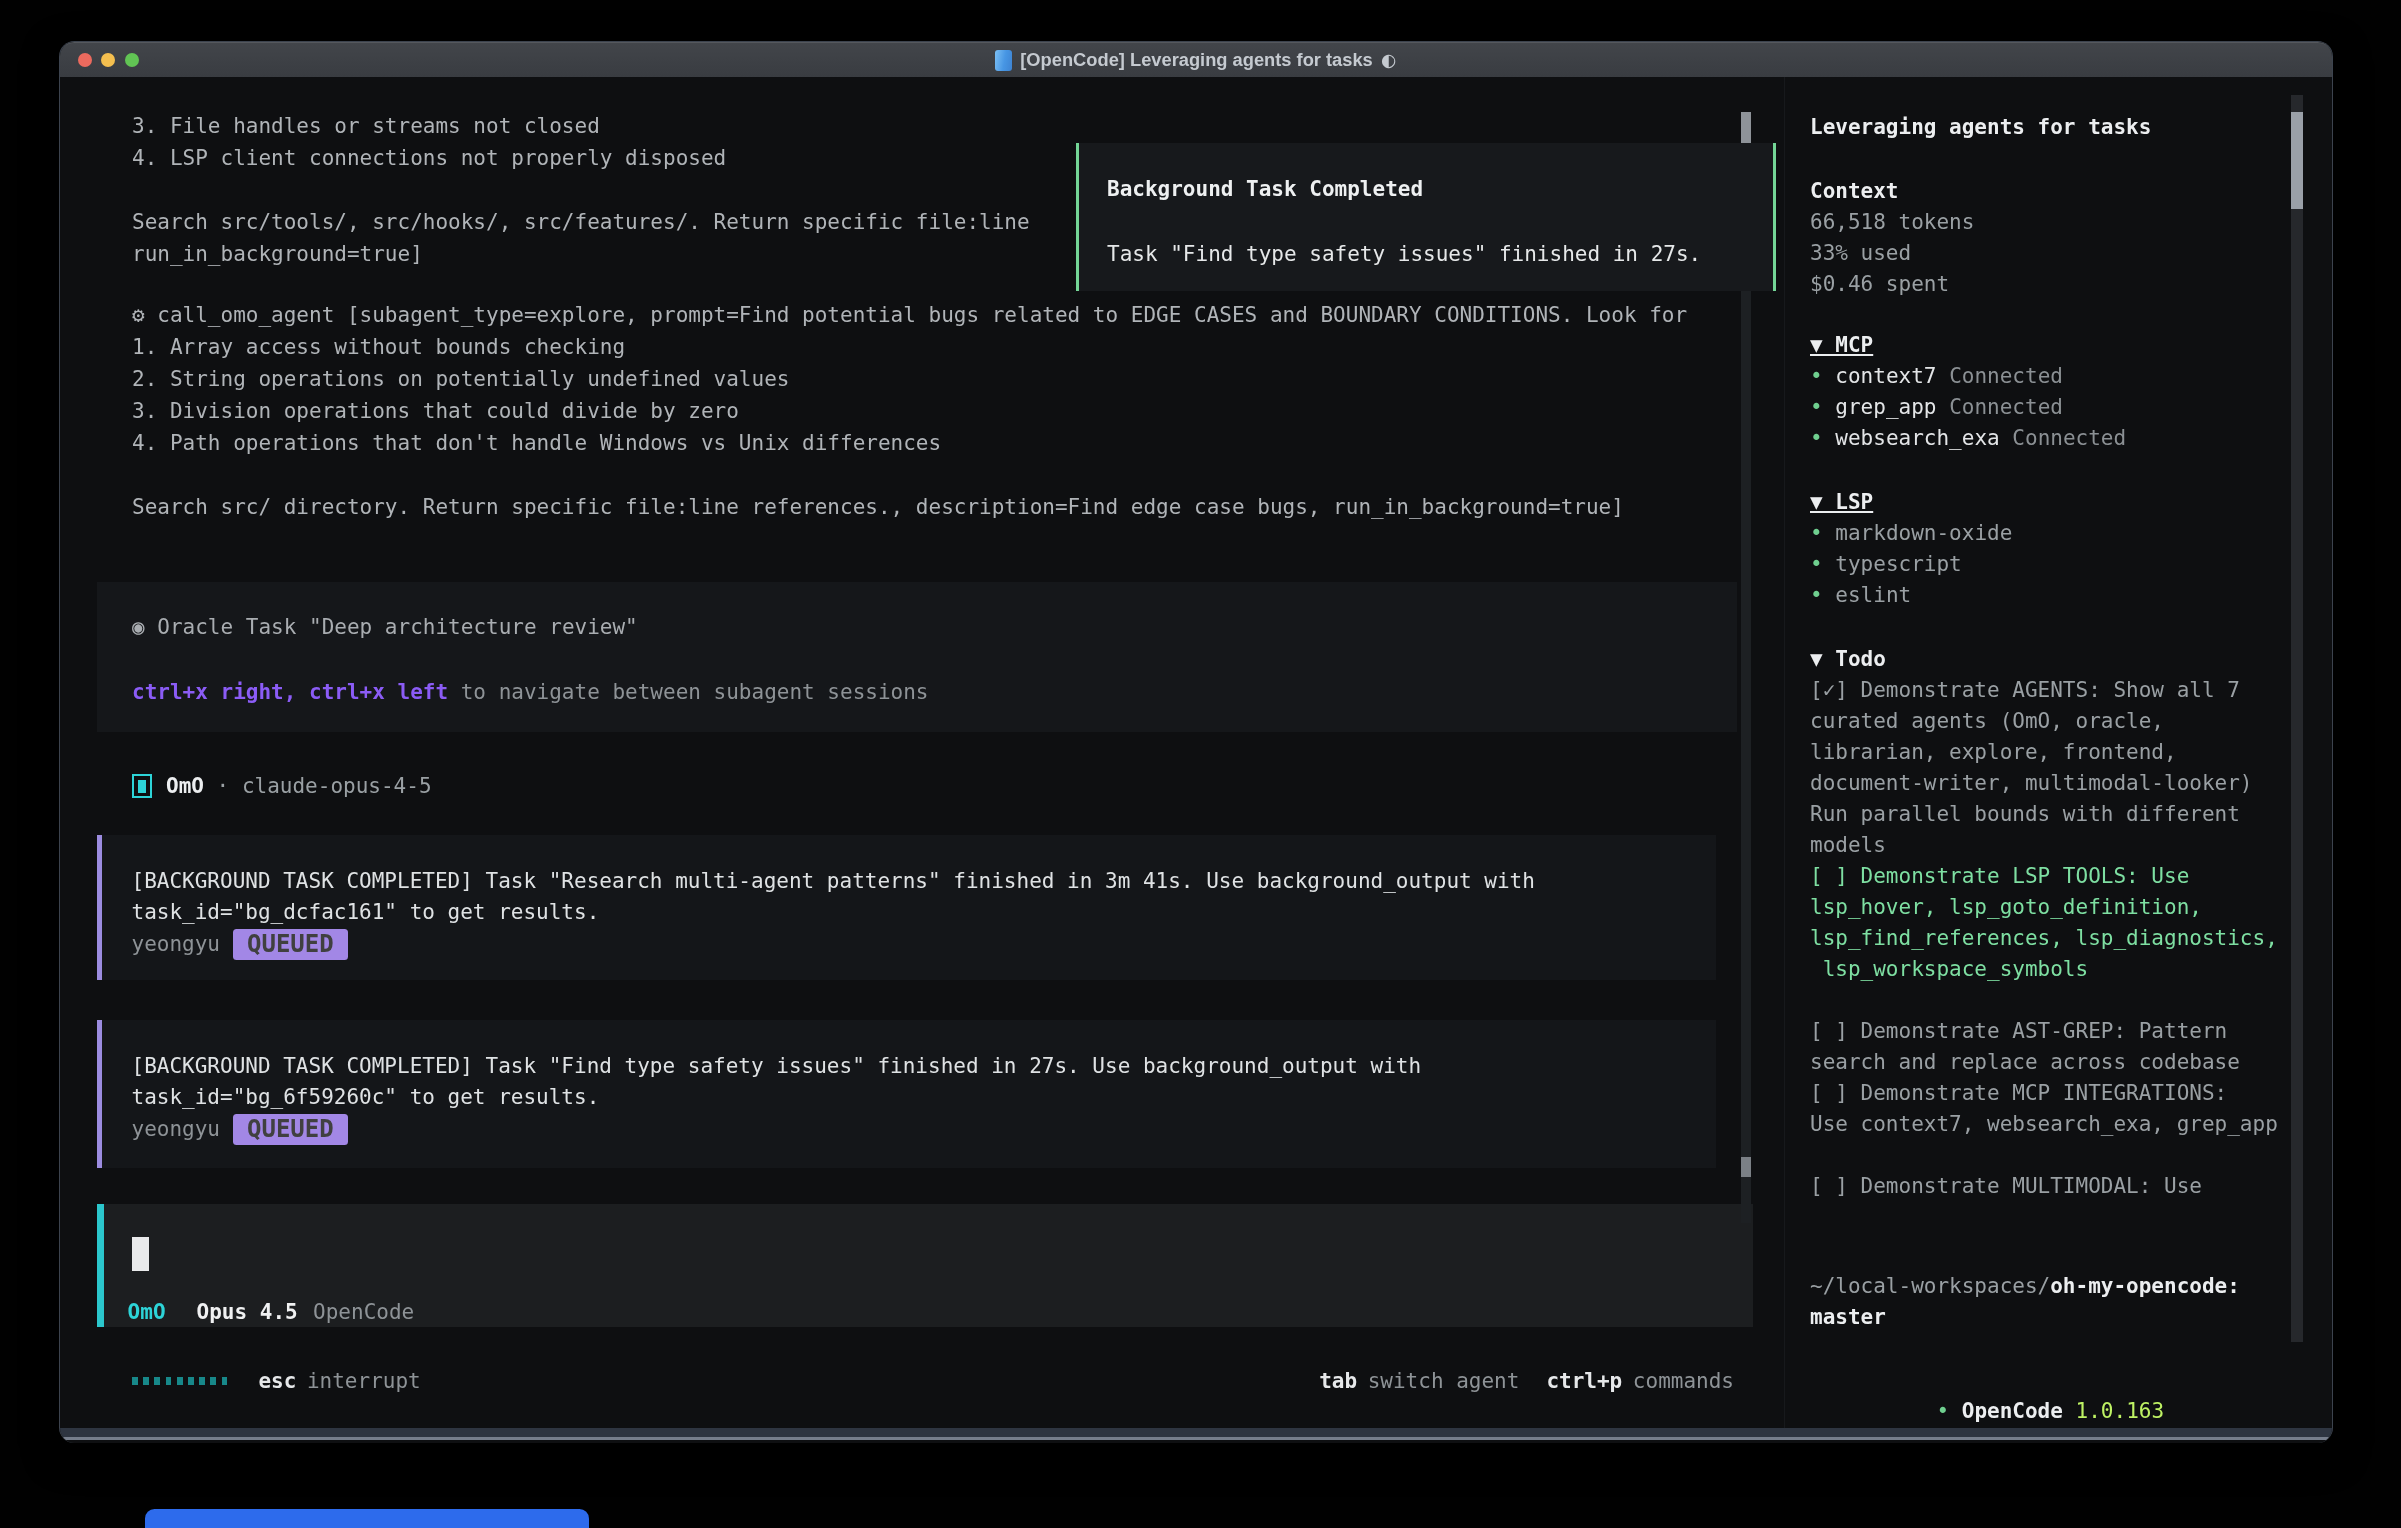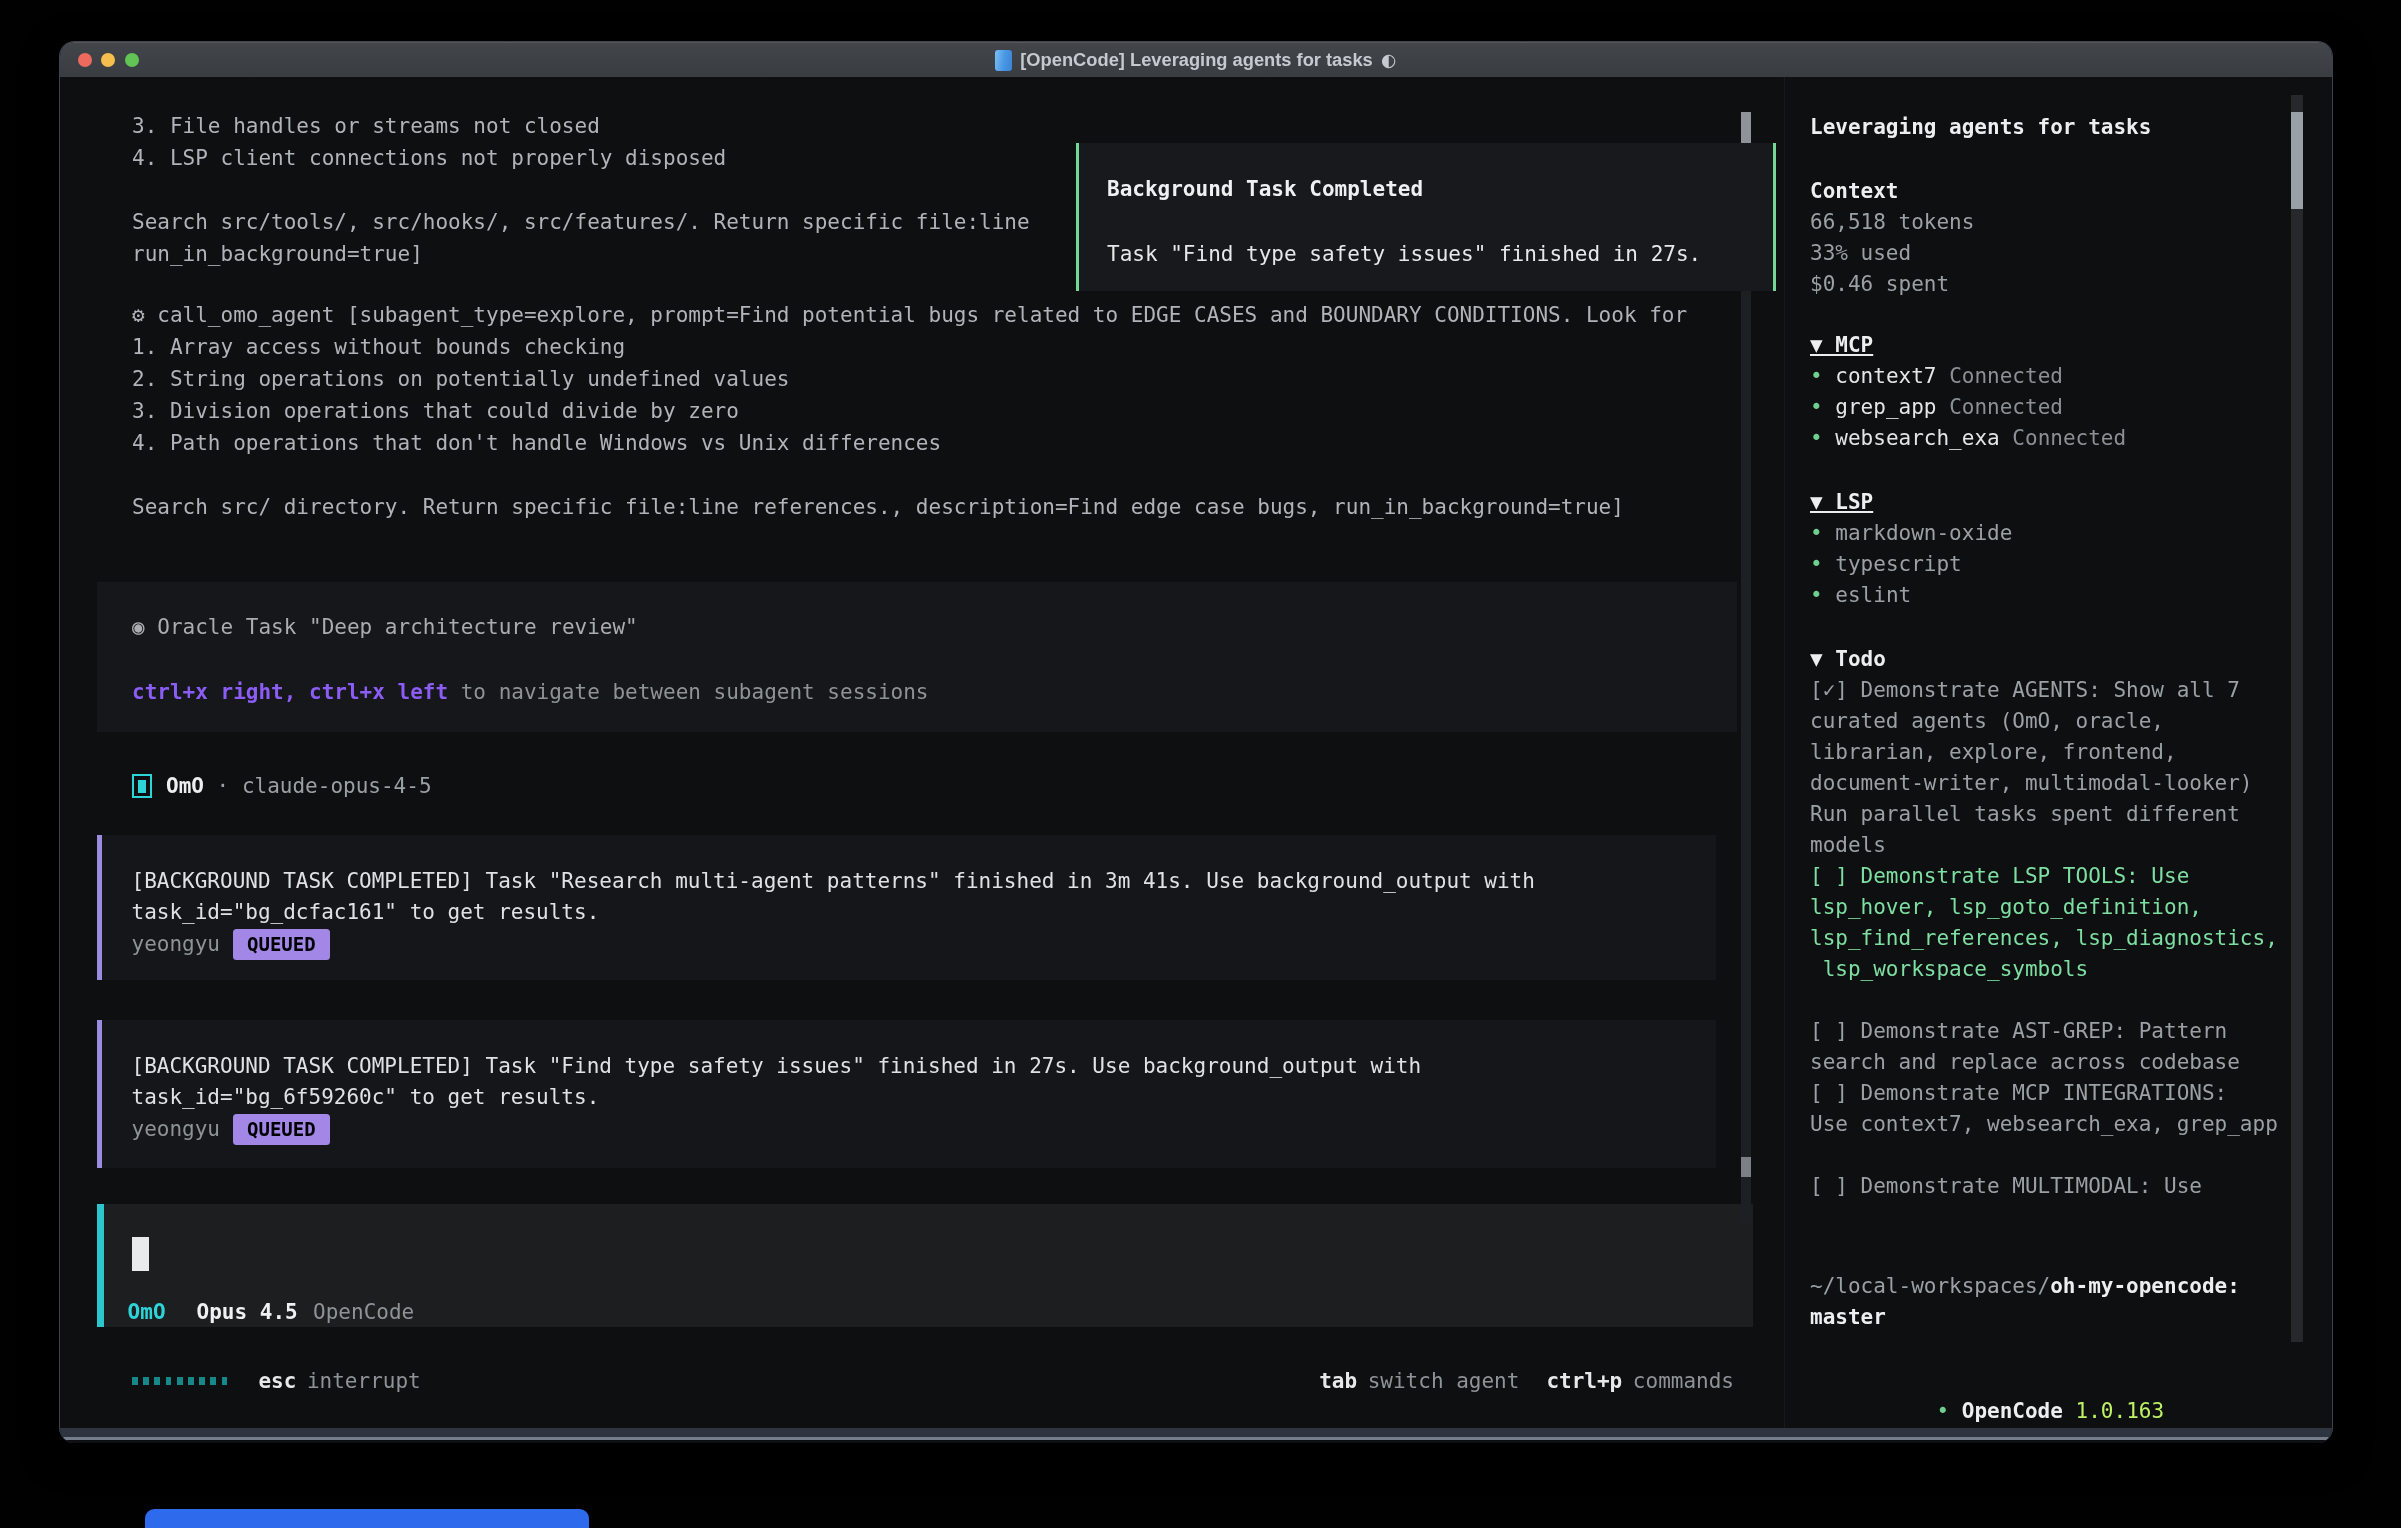--- a/index.html
+++ b/index.html
@@ -40,21 +40,21 @@
   .omo-icon{width:20px;height:23.6px;border:2.4px solid #2dd4d8;background:#0e0f11;display:inline-flex;align-items:center;justify-content:center;margin-right:14px;}
   .omo-icon i{display:block;width:8.3px;height:13px;background:#2dd4d8;}
   .agent-line .nm{color:#eceef0;font-weight:bold;white-space:pre;}
   .agent-line .md{color:#9aa0a4;white-space:pre;}
 
   .task{position:absolute;left:37px;width:1619px;height:145px;background:#141619;border-left:5.9px solid #9c8ce0;color:#dfe2e4;}
   .task .l1{position:absolute;left:29.5px;top:30px;height:32px;line-height:32px;white-space:pre;}
   .task .l2{position:absolute;left:29.5px;top:61px;height:32px;line-height:32px;white-space:pre;}
   .task .meta{position:absolute;left:29.5px;top:93px;height:32px;display:flex;align-items:center;gap:13px;}
   .task .usr{color:#8e9397;}
-  .badge{background:#a287e6;color:#000000;font-weight:bold;font-size:19px;height:31px;line-height:31px;padding:0 14px;border-radius:3.5px;}
+  .badge{background:#a287e6;color:#404040;font-weight:bold;font-size:24px;height:31px;line-height:31px;padding:0 14px;border-radius:3.5px;}
 
   .inputbox{position:absolute;left:37px;top:1127px;width:1656px;height:123px;background:#1c1e20;border-left:7px solid #2bc7cd;}
   .cursor{position:absolute;left:28px;top:33px;width:16.5px;height:34px;background:#e9eaeb;}
   .in-foot{position:absolute;left:23.6px;top:92px;height:32px;display:flex;align-items:center;white-space:pre;}
   .in-foot .ag{color:#2dd4d8;font-weight:bold;}
   .in-foot .mdl{color:#f0f1f2;font-weight:bold;margin-left:31px;}
   .in-foot .prov{color:#8e9397;margin-left:15.4px;}
 
   .statusbar{position:absolute;left:0;top:1288px;width:1725px;height:32px;}
   .st-left{position:absolute;left:72px;top:0;height:32px;display:flex;align-items:center;}
@@ -256,21 +256,21 @@
             </div>
         </div>
 
         <div class="sb sb-todo-hdr sline">▼ Todo</div>
         <div class="sb sb-todo">
 
         <div class="sline done">[✓] Demonstrate AGENTS: Show all 7</div>
             <div class="sline done">curated agents (OmO, oracle,</div>
             <div class="sline done">librarian, explore, frontend,</div>
             <div class="sline done">document-writer, multimodal-looker)</div>
-            <div class="sline done">Run parallel tasks spent different</div>
+            <div class="sline done">Run parallel bounds with different</div>
             <div class="sline done">models</div>
             <div class="sline active">[ ] Demonstrate LSP TOOLS: Use</div>
             <div class="sline active">lsp_hover, lsp_goto_definition,</div>
             <div class="sline active">lsp_find_references, lsp_diagnostics,</div>
             <div class="sline active"> lsp_workspace_symbols</div>
             <div class="sline done">&nbsp;</div>
             <div class="sline pending">[ ] Demonstrate AST-GREP: Pattern</div>
             <div class="sline pending">search and replace across codebase</div>
             <div class="sline pending">[ ] Demonstrate MCP INTEGRATIONS:</div>
             <div class="sline pending">Use context7, websearch_exa, grep_app</div>

